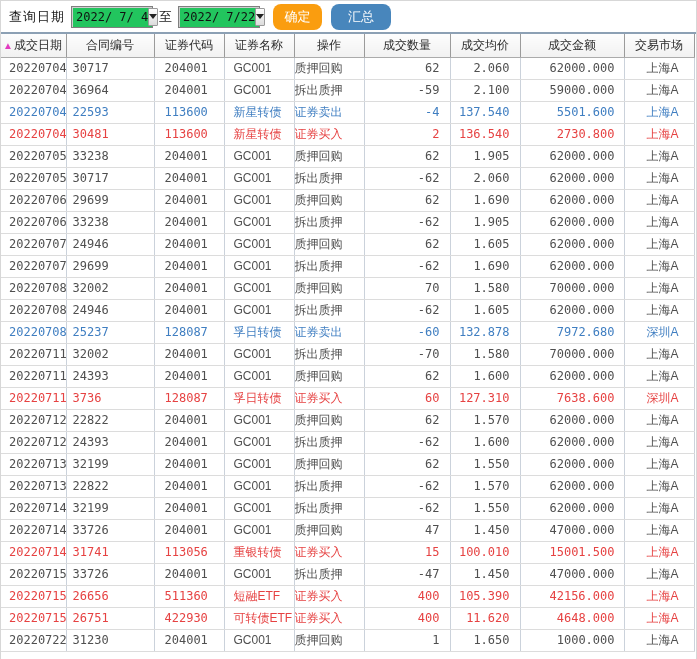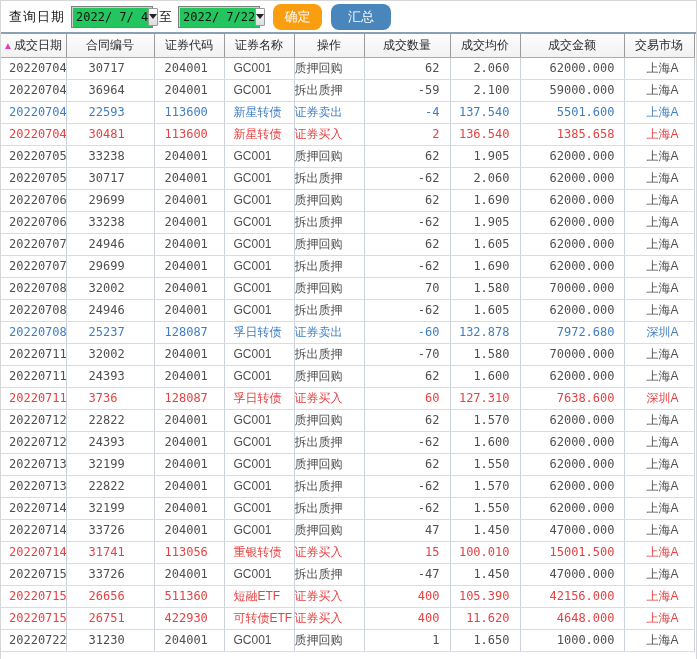--- a/index.html
+++ b/index.html
@@ -65,21 +65,21 @@
   thead th.h-date { text-align: left; padding-left: 2px; }
   .sort-arrow { color: var(--sort_arrow); font-size: 10px; margin-right: 1px; }
   tbody td {
     height: 22px; color: var(--normal); white-space: nowrap; overflow: hidden;
     border-right: 1px solid #cbd2db; border-bottom: 1px solid #dcdcdc;
     background: #fff;
     font-family: "DejaVu Sans Mono", "Liberation Mono", monospace;
     font-size: 12px;
   }
   td.col-date   { padding-left: 8px; }
-  td.col-contract { padding-left: 22px; }
+  td.col-contract { padding-left: 6px; }
   td.col-code   { padding-left: 10px; }
   td.col-name   { padding-left: 9px; font-family: "Liberation Sans", sans-serif; }
   td.col-op     { font-family: "Liberation Sans", sans-serif; }
   td.num        { text-align: right; padding-right: 10px; }
   td.col-amount { padding-right: 9px; }
   td.col-market { padding-left: 22px; font-family: "Liberation Sans", sans-serif; }
   tr.row-sell td { color: var(--sell); }
   tr.row-buy  td { color: var(--buy); }
 </style>
 </head>
@@ -172,21 +172,21 @@
           <td class="col-market">上海A</td>
         </tr>
         <tr class="row-buy">
           <td class="col-date">20220704</td>
           <td class="col-contract">30481</td>
           <td class="col-code">113600</td>
           <td class="col-name">新星转债</td>
           <td class="col-op">证券买入</td>
           <td class="col-qty num">2</td>
           <td class="col-price num">136.540</td>
-          <td class="col-amount num">1385.658</td>
+          <td class="col-amount num">2730.800</td>
           <td class="col-market">上海A</td>
         </tr>
         <tr class="row-normal">
           <td class="col-date">20220705</td>
           <td class="col-contract">33238</td>
           <td class="col-code">204001</td>
           <td class="col-name">GC001</td>
           <td class="col-op">质押回购</td>
           <td class="col-qty num">62</td>
           <td class="col-price num">1.905</td>

